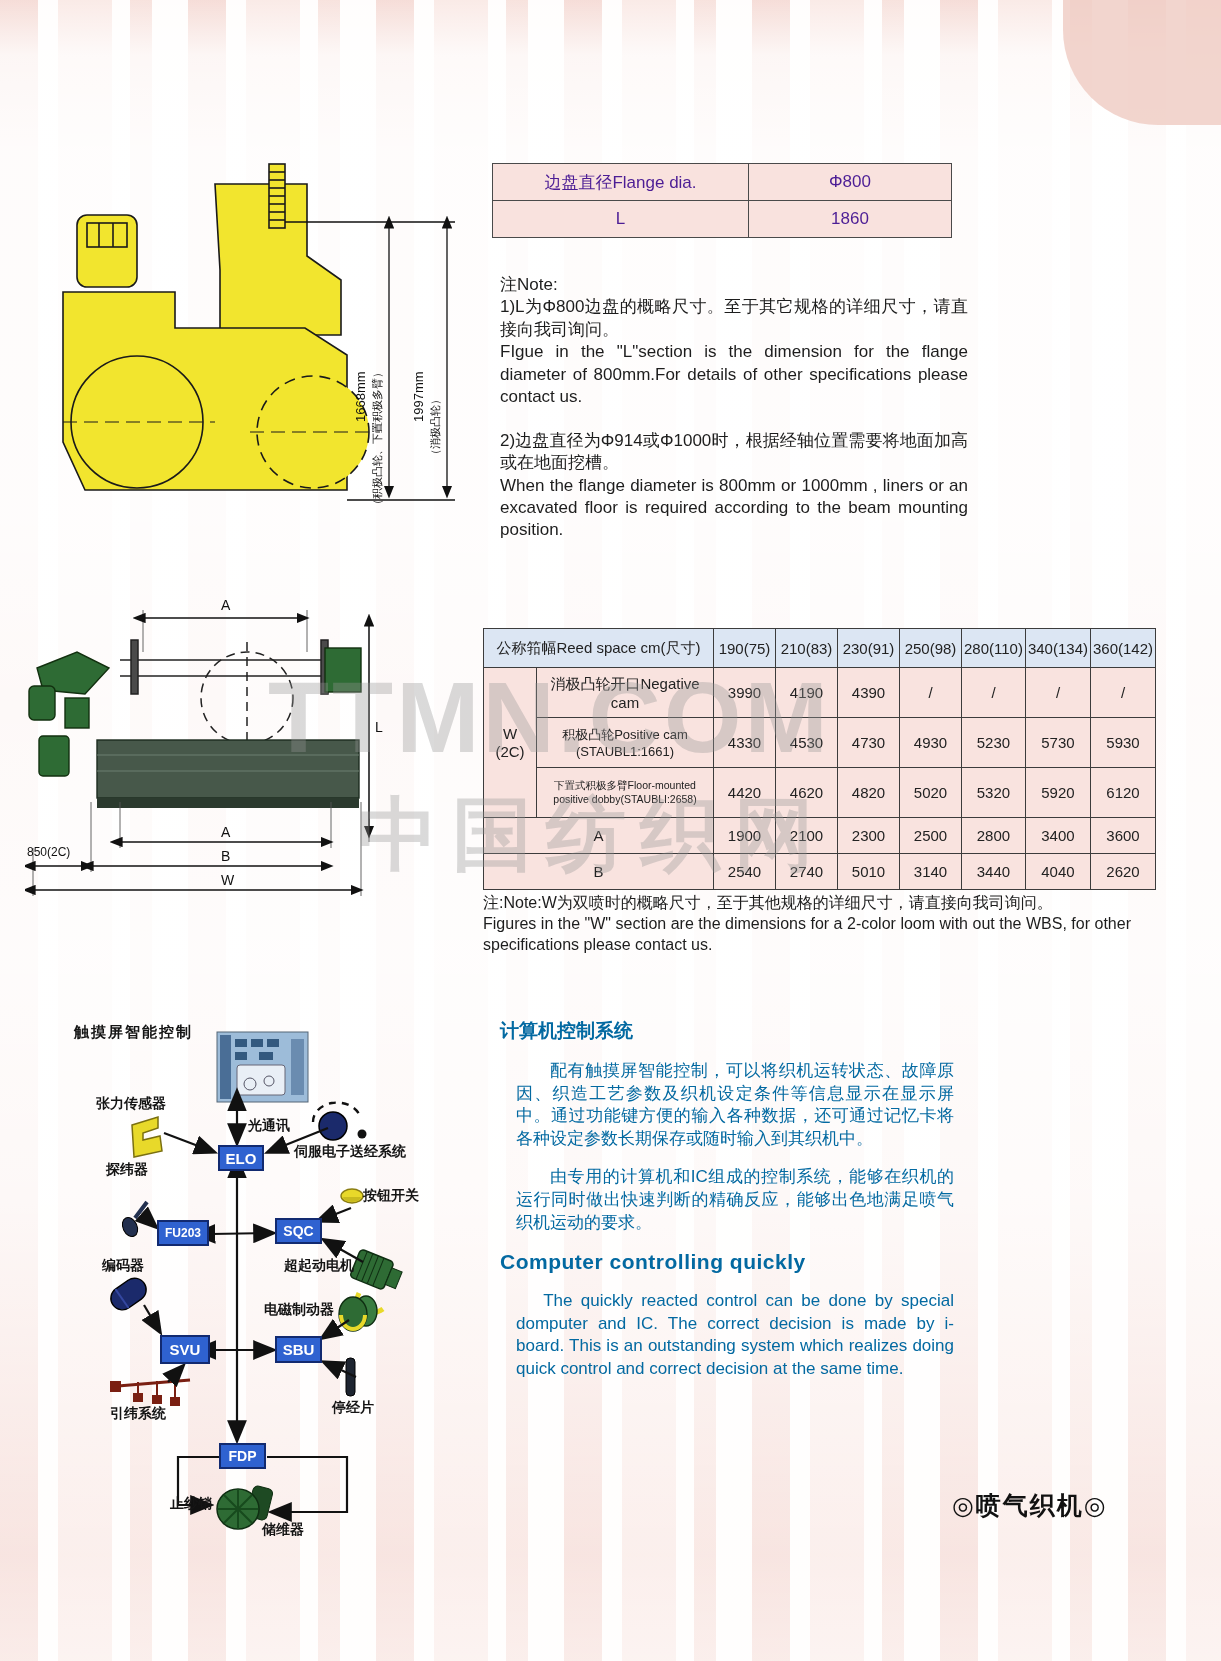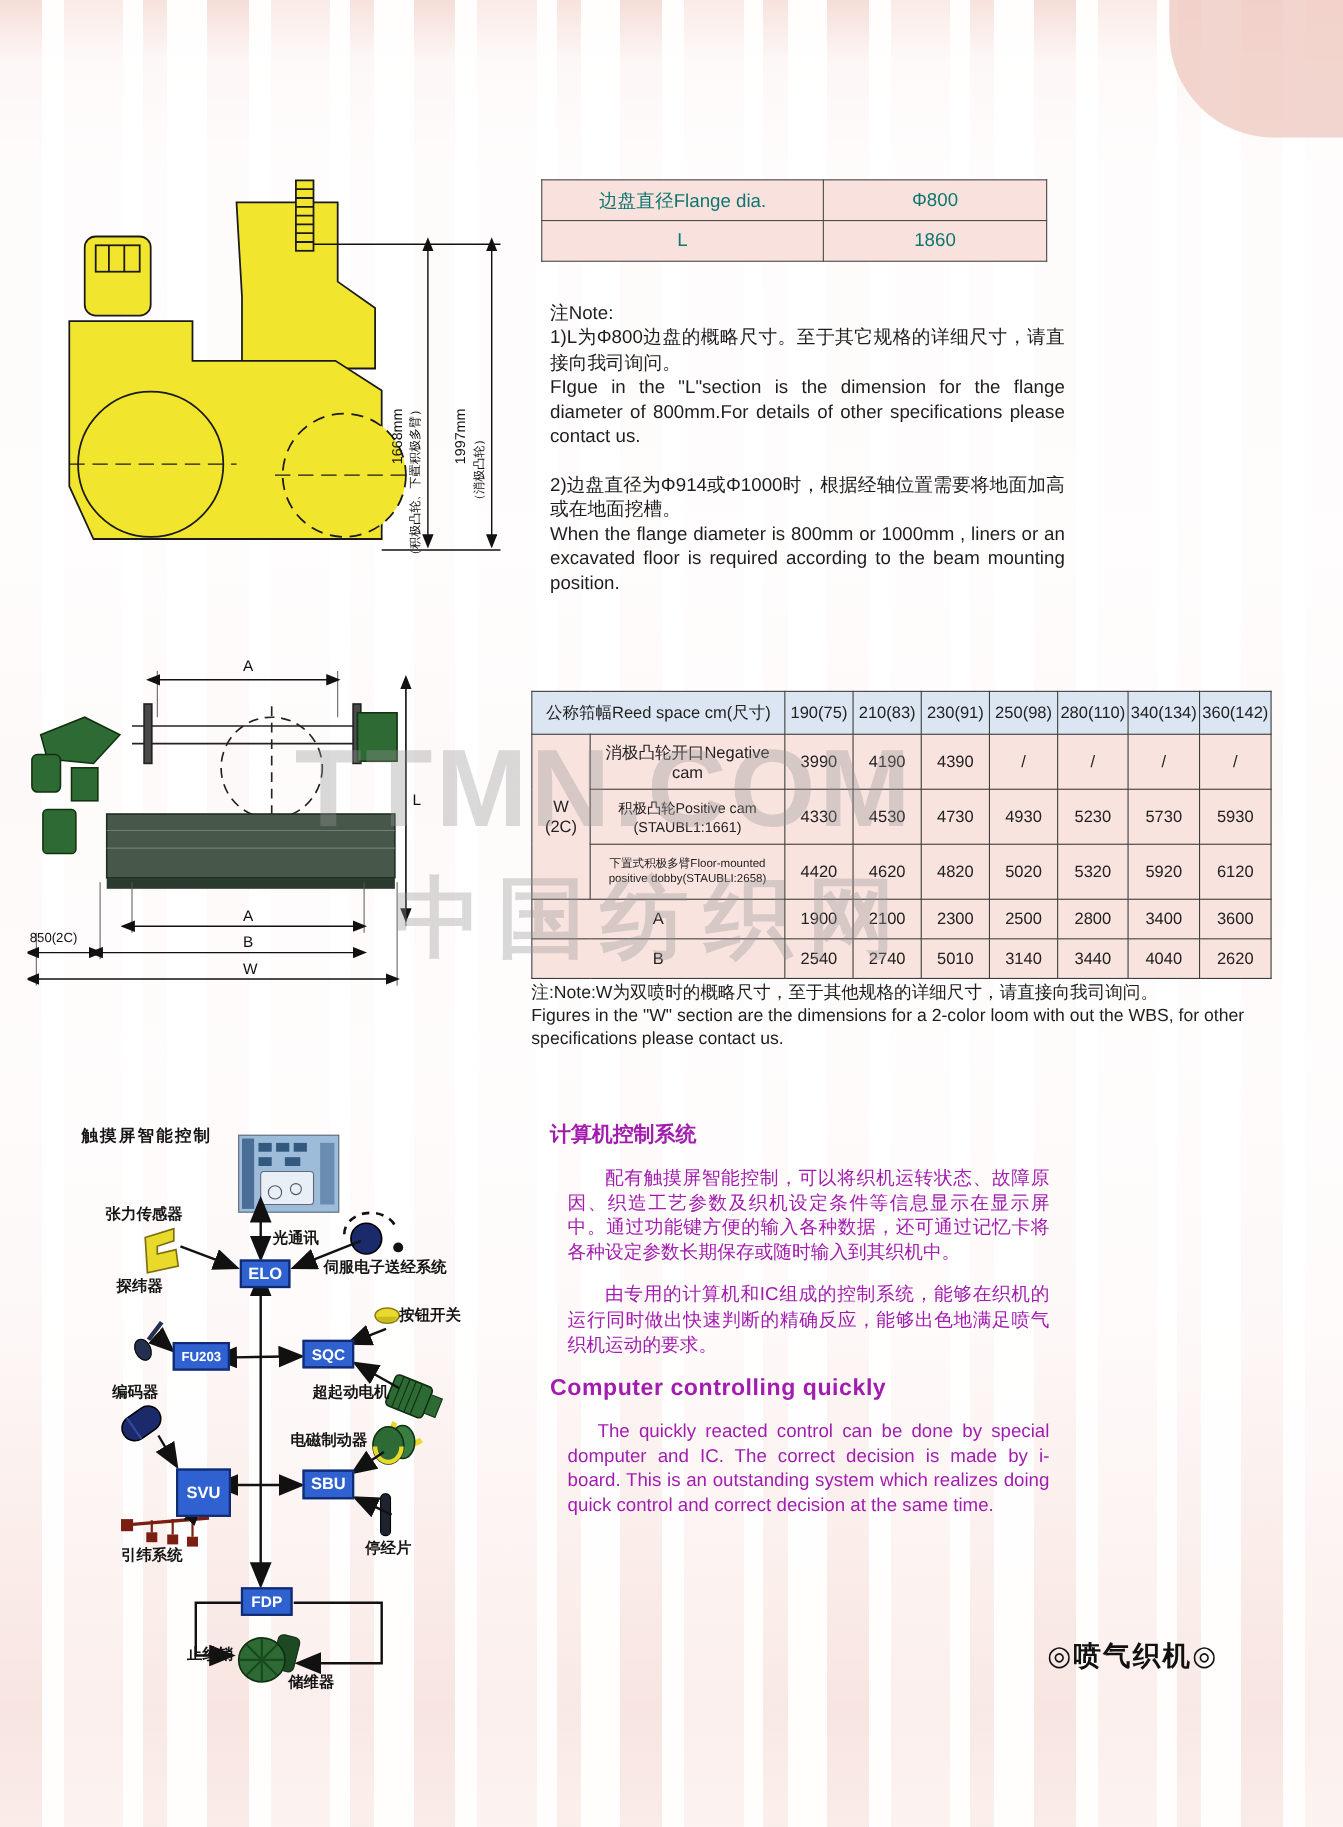--- a/index.html
+++ b/index.html
@@ -26,21 +26,21 @@
       rgba(255,255,255,0.60) 1390px,
       rgba(255,255,255,0.38) 1555px,
       rgba(255,255,255,0.55) 1661px);}
   .corner-blob{position:absolute;top:0;right:0;width:158px;height:125px;
       background:#f0cec6;border-bottom-left-radius:95px;opacity:.85;}
 
   .abs{position:absolute;}
 
   
   table.flange{border-collapse:collapse;background:#f9e2de;}
-  table.flange td{border:1.5px solid #4a4a4a;text-align:center;font-size:17px;color:#0f766e;height:34px;}
+  table.flange td{border:1.5px solid #4a4a4a;text-align:center;font-size:17px;color:#4c1d95;height:34px;}
   table.flange td.lbl{width:253px;}
   table.flange td.val{width:200px;}
 
   
   .note1{width:468px;font-size:17px;line-height:1.32;color:#1d1d1d;text-align:justify;}
   .note1 p{margin:0;}
   .note1 .gap{margin-top:21px;}
 
   
   table.reed{border-collapse:collapse;}
@@ -62,21 +62,21 @@
   .wm2{font-size:80px;letter-spacing:14px;}
 
   
   .flow{width:410px;height:590px;}
   .fc-box{position:absolute;background:#2f62d0;border:2px solid #122a70;color:#fff;
       font-weight:bold;display:flex;align-items:center;justify-content:center;box-sizing:border-box;}
   .fc-label{position:absolute;font-size:14px;font-weight:bold;color:#151515;white-space:nowrap;}
   .fc-title{font-size:15px;letter-spacing:2px;}
 
   
-  .comp{width:470px;color:#a21caf;}
+  .comp{width:470px;color:#0369a1;}
   .comp h3{margin:0;font-size:19px;}
   .comp h3.en{font-size:21px;margin-top:16px;letter-spacing:0.5px;}
   .comp p{margin:16px;font-size:17px;line-height:1.33;text-align:justify;}
   .comp p.zh{text-indent:2em;}
   .comp p.en{text-indent:1.6em;}
 
   .footer-brand{font-size:25px;font-weight:bold;color:#111;letter-spacing:2px;}
 
   svg text{font-family:"Liberation Sans","DejaVu Sans",sans-serif;}
 </style>
@@ -395,21 +395,21 @@
         <line x1="108" y1="407" x2="123" y2="391" marker-end="url(#fae)"></line>
         <line x1="296" y1="402" x2="264" y2="387" marker-end="url(#fae)"></line>
         <polyline points="159,482 118,482 118,530 150,530" marker-end="url(#fae)"></polyline>
         <polyline points="207,482 287,482 287,537 212,537" marker-end="url(#fae)"></polyline>
       </g>
     </svg>
 
     <div class="fc-box" style="left:158px;top:170px;width:46px;height:26px;font-size:15px;">ELO</div>
     <div class="fc-box" style="left:97px;top:245px;width:52px;height:26px;font-size:12px;">FU203</div>
     <div class="fc-box" style="left:215px;top:243px;width:47px;height:26px;font-size:14px;">SQC</div>
-    <div class="fc-box" style="left:100px;top:360px;width:50px;height:44px;font-size:15px;">SVU</div>
+    <div class="fc-box" style="left:100px;top:360px;width:50px;height:29px;font-size:15px;">SVU</div>
     <div class="fc-box" style="left:215px;top:361px;width:47px;height:27px;font-size:15px;">SBU</div>
     <div class="fc-box" style="left:159px;top:468px;width:47px;height:26px;font-size:14px;">FDP</div>
 
     <div class="fc-label fc-title" style="left:14px;top:48px;">触摸屏智能控制</div>
     <div class="fc-label" style="left:36px;top:120px;">张力传感器</div>
     <div class="fc-label" style="left:188px;top:142px;">光通讯</div>
     <div class="fc-label" style="left:234px;top:168px;">伺服电子送经系统</div>
     <div class="fc-label" style="left:46px;top:186px;">探纬器</div>
     <div class="fc-label" style="left:303px;top:212px;">按钮开关</div>
     <div class="fc-label" style="left:42px;top:282px;">编码器</div>

